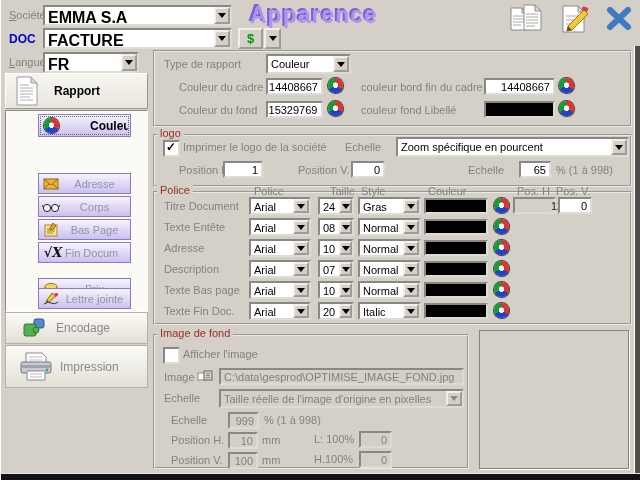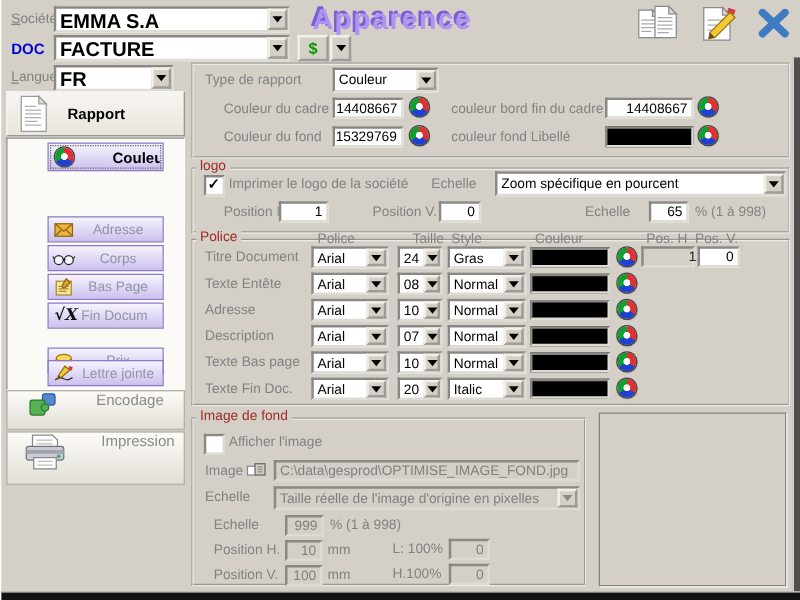--- a/index.html
+++ b/index.html
@@ -29,21 +29,21 @@
                   conic-gradient(#E03030 0 120deg,#2040D0 120deg 240deg,#10A030 240deg 360deg);
        box-shadow:0 0 0 1px #444,1px 1px 1px rgba(0,0,0,.35);}
   .sbtn{position:absolute;left:37px;width:93px;height:21px;
         background:linear-gradient(#F6F3FE,#CCC0EE);border:1px solid #8A7AC6;
         display:flex;align-items:center;padding:0 2px;box-sizing:border-box;cursor:pointer;}
   .sbtn .icn{width:20px;display:flex;justify-content:center;align-items:center;}
   .sbtn .slbl{flex:1;text-align:center;color:#9193A6;white-space:nowrap;overflow:hidden;}
   .sbtn.active{outline:1px dotted #666;outline-offset:-3px;}
   .sbtn.active .slbl{color:#000;font-weight:bold;font-size:12px;padding-left:29px;}
   .bigbtn{position:absolute;left:4px;width:143px;background:linear-gradient(#FCFBF8,#E2DFD6);
-          border:1px solid #B5B1A6;display:flex;box-sizing:border-box;cursor:pointer;gap:21px;}
+          border:1px solid #B5B1A6;display:flex;align-items:center;box-sizing:border-box;cursor:pointer;}
   .bigbtn .blbl{color:#8a8a8a;font-size:12px;margin-left:10px;}
   .title{position:absolute;left:249px;top:2px;font-size:23px;font-weight:bold;letter-spacing:1px;
          color:#AE93F2;text-shadow:-2px -2px 0 #7C5FD4;}
   .doclbl{position:absolute;color:#0000D8;font-weight:bold;font-size:12px;}
   .navpanel{position:absolute;left:4px;top:110px;width:143px;height:202px;background:#FBFAF7;
             border:1px solid;border-color:#8a8a8a #fff #fff #8a8a8a;box-sizing:border-box;}
   .rheader{position:absolute;left:4px;top:73px;width:143px;height:36px;
            background:linear-gradient(#F7F5F0,#E9E6DE);border:1px solid;border-color:#fff #9a978e #9a978e #fff;
            display:flex;align-items:center;box-sizing:border-box;}
   .rheader .rlbl{font-weight:bold;font-size:12px;color:#000;margin-left:14px;}

